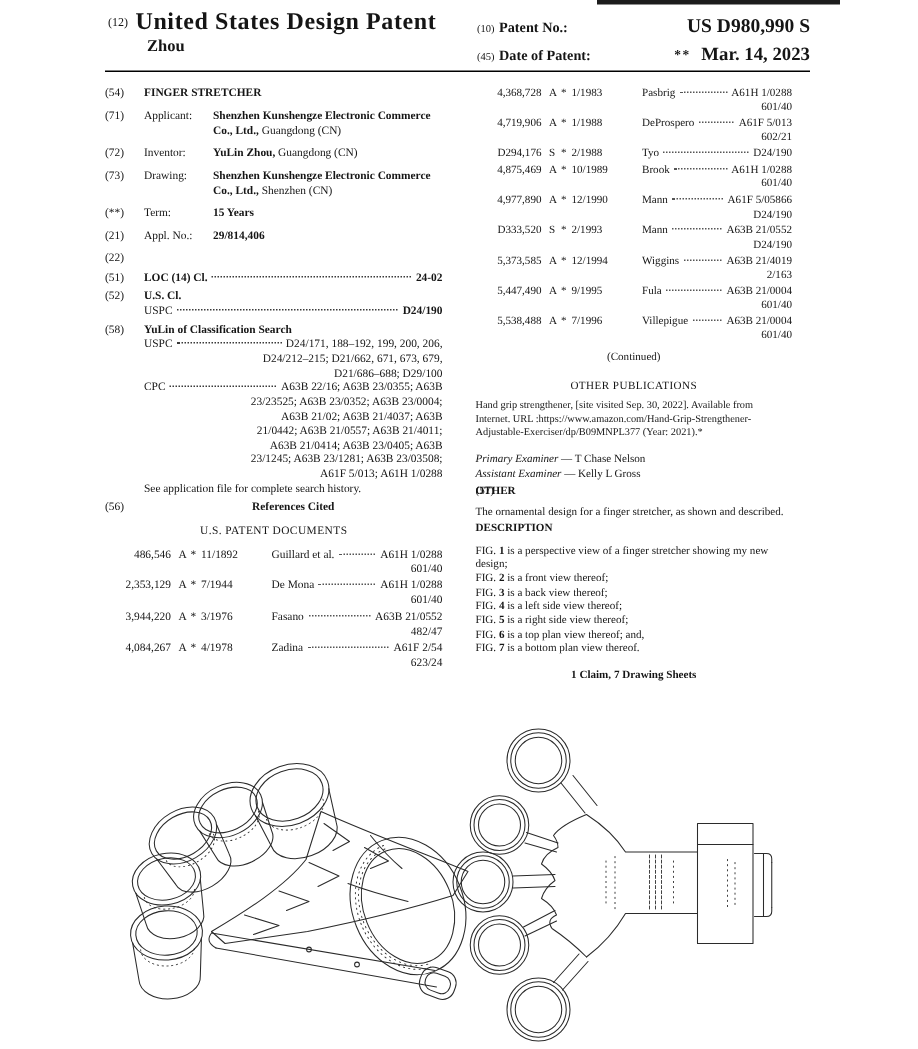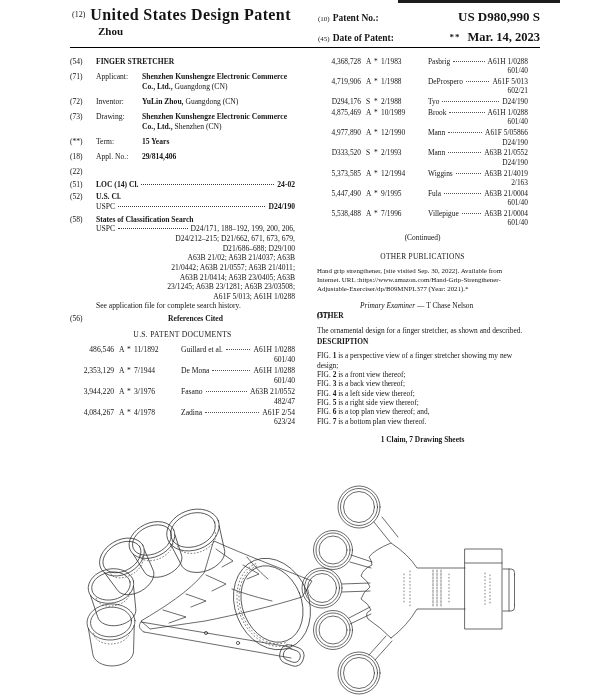--- a/index.html
+++ b/index.html
@@ -49,21 +49,21 @@
   .r-kind { flex:none; width:8px; margin-left:5px; }
   .r-star { flex:none; width:7px; }
   .r-date { flex:none; width:27px; text-align:left; margin-right:20px; }
   .r-name { flex:none; }
   .r-leader { flex:1; min-width:8px; margin:0 3px; border-bottom:1px dotted #555; position:relative; top:-2px; }
   .r-cls { flex:none; }
   .ref-l2 { text-align:right; }
   .continued { text-align:center; margin:5px 0 10px; }
   .pubs { font-size:6.9px; line-height:1.3; margin-bottom:7px; }
   .pubs div { white-space:nowrap; }
-  .exam { margin-bottom:1px;margin-left:43px; }
+  .exam { margin-bottom:1px; }
   .exam i { font-style:italic; }
   .claim-head { position:relative; text-align:left; margin:0 0 5px; }
   .claim-head .abs { position:absolute; left:0; top:0; font-weight:normal; }
   .para { margin-bottom:2px; }
   .figline .fn { font-weight:bold; }
   .sheets { text-align:center; font-weight:bold; margin-top:9px; }
 
   
   .drawing { position:absolute; top:477px; left:0; width:612px; height:222px; }
 </style>
@@ -126,21 +126,21 @@
 
   <div class="sec">
     <span class="sc">(**)</span>
     <div class="sb kv">
       <span class="lab">Term:</span>
       <span class="val bold">15 Years</span>
     </div>
   </div>
 
   <div class="sec">
-    <span class="sc">(18)</span>
+    <span class="sc">(21)</span>
     <div class="sb kv">
       <span class="lab">Appl. No.:</span>
       <span class="val bold">29/814,406</span>
     </div>
   </div>
 
   <div class="sec tight">
     <span class="sc">(22)</span>
   </div>
 
@@ -161,28 +161,34 @@
         <span>USPC</span>
         <span class="lead"></span>
         <b>D24/190</b>
       </div>
     </div>
   </div>
 
   <div class="sec tight">
     <span class="sc">(58)</span>
     <div class="sb">
-      <div class="bold">States of Classification Search</div>
+      <div class="bold">YuLin of Classification Search</div>
       <div class="dotrow">
         <span>USPC</span>
         <span class="lead"></span>
         <span>D24/171, 188–192, 199, 200, 206,</span>
       </div>
       <div class="cont">D24/212–215; D21/662, 671, 673, 679,</div>
       <div class="cont">D21/686–688; D29/100</div>
+      <div class="dotrow">
+        <span>CPC</span>
+        <span class="lead"></span>
+        <span>A63B 22/16; A63B 23/0355; A63B</span>
+      </div>
+      <div class="cont">23/23525; A63B 23/0352; A63B 23/0004;</div>
       <div class="cont">A63B 21/02; A63B 21/4037; A63B</div>
       <div class="cont">21/0442; A63B 21/0557; A63B 21/4011;</div>
       <div class="cont">A63B 21/0414; A63B 23/0405; A63B</div>
       <div class="cont">23/1245; A63B 23/1281; A63B 23/03508;</div>
       <div class="cont">A61F 5/013; A61H 1/0288</div>
       <div>See application file for complete search history.</div>
     </div>
   </div>
 
   <div class="sec tight">
@@ -362,20 +368,21 @@
 
   <div class="refs-head">OTHER PUBLICATIONS</div>
 
   <div class="pubs">
     <div>Hand grip strengthener, [site visited Sep. 30, 2022]. Available from</div>
     <div>Internet. URL :https://www.amazon.com/Hand-Grip-Strengthener-</div>
     <div>Adjustable-Exerciser/dp/B09MNPL377 (Year: 2021).*</div>
   </div>
 
   <div class="exam"><i>Primary Examiner</i> <span>— T Chase Nelson</span></div>
+  <div class="exam"><i>Assistant Examiner</i> <span>— Kelly L Gross</span></div>
 
   <div class="claim-head">
     <span class="abs">(57)</span>
     <span class="bold">OTHER</span>
   </div>
   <div class="para">The ornamental design for a finger stretcher, as shown and described.</div>
 
   <div class="claim-head">
     <span class="bold">DESCRIPTION</span>
   </div>

